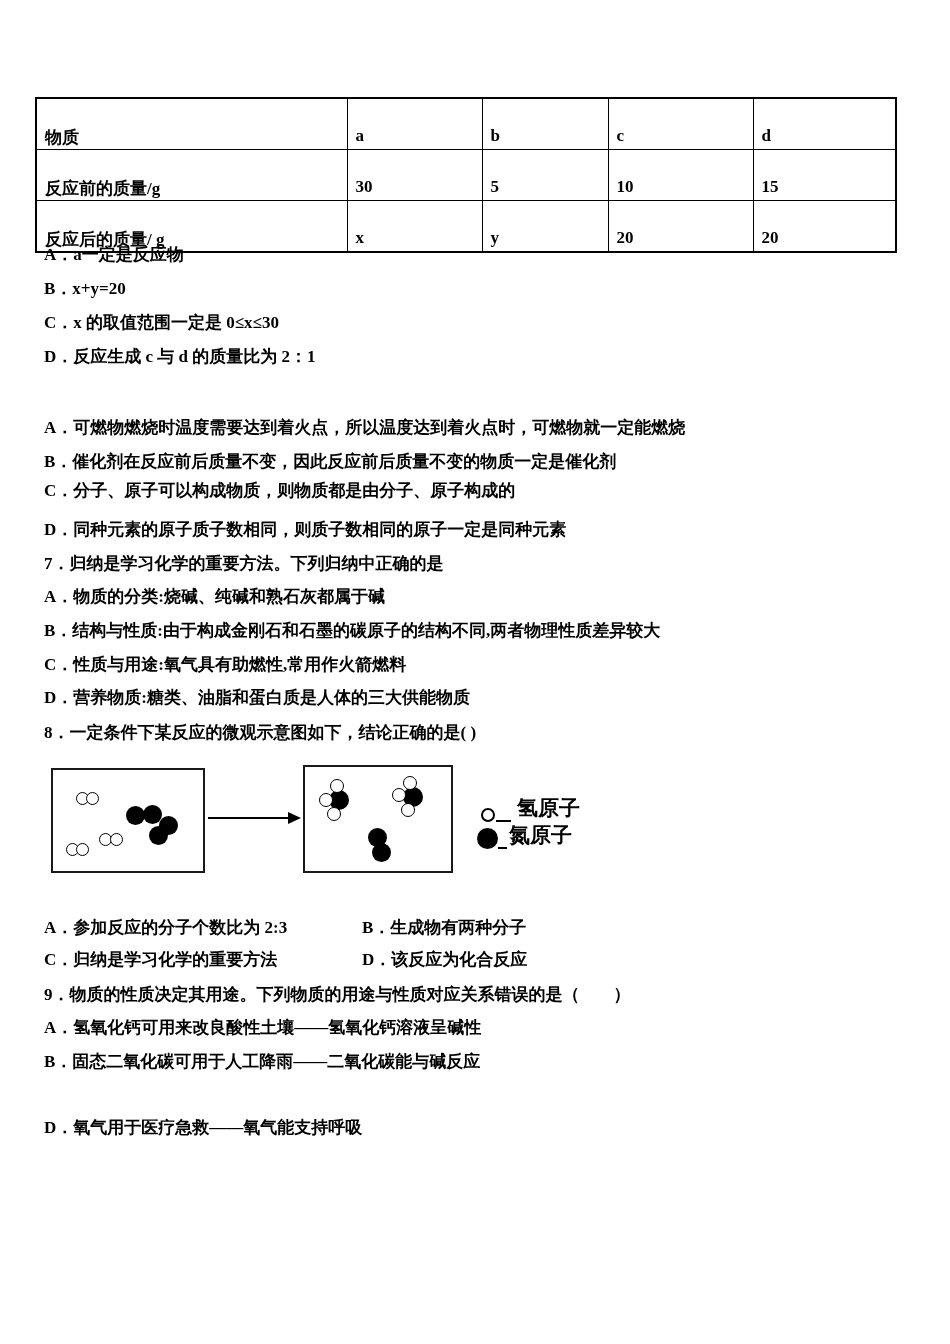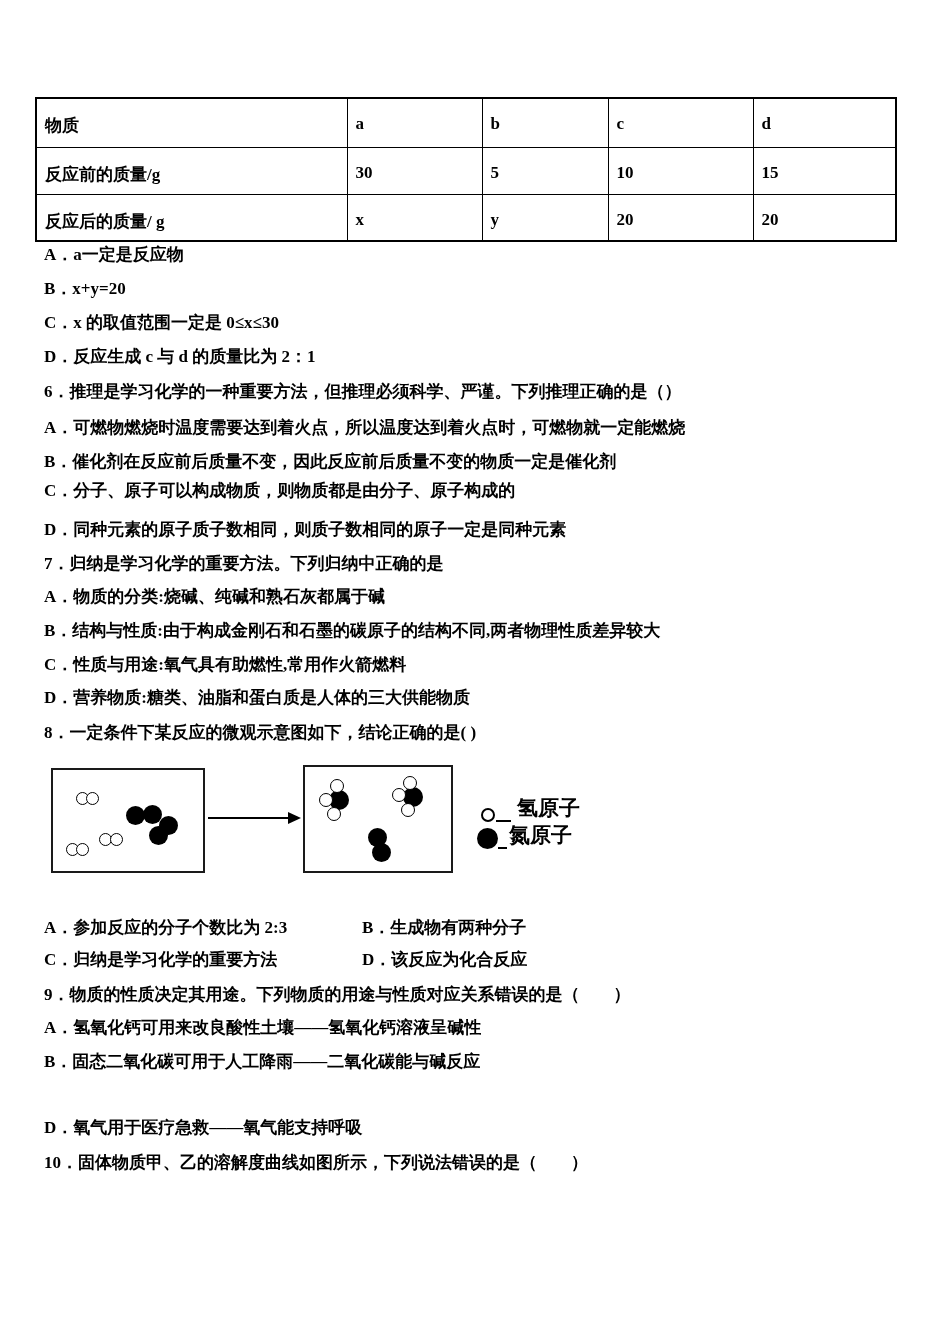--- a/index.html
+++ b/index.html
@@ -9,21 +9,21 @@
   }
   
   .mass-table {
     position:absolute; left:35px; top:97px;
     border-collapse:collapse; table-layout:fixed;
     border:2px solid #000;
   }
   .mass-table td {
     border:1px solid #000;
     font-size:17px; font-weight:bold;
-    padding:15px 0 0 8px; vertical-align:top;
+    padding:27px 0 0 8px; vertical-align:top;
     overflow:hidden; white-space:nowrap;
   }
   .row-h1 { height:49px; }
   .row-h2 { height:47px; }
   
   .line {
     position:absolute; left:44px;
     font-size:17px; font-weight:bold; color:#000;
     white-space:nowrap; line-height:20px;
   }
@@ -91,21 +91,20 @@
       <td>20</td>
     </tr>
   </tbody>
     </table>
 
   <div class="line" style="top:245px">A．a一定是反应物</div>
   <div class="line" style="top:279px">B．x+y=20</div>
   <div class="line" style="top:313px">C．x 的取值范围一定是 0≤x≤30</div>
   <div class="line" style="top:347px">D．反应生成 c 与 d 的质量比为 2：1</div>
 
-  <div class="line" style="top:382px">6．推理是学习化学的一种重要方法，但推理必须科学、严谨。下列推理正确的是（）</div>
   <div class="line" style="top:418px">A．可燃物燃烧时温度需要达到着火点，所以温度达到着火点时，可燃物就一定能燃烧</div>
   <div class="line" style="top:452px">B．催化剂在反应前后质量不变，因此反应前后质量不变的物质一定是催化剂</div>
   <div class="line" style="top:481px">C．分子、原子可以构成物质，则物质都是由分子、原子构成的</div>
   <div class="line" style="top:520px">D．同种元素的原子质子数相同，则质子数相同的原子一定是同种元素</div>
 
   <div class="line" style="top:554px">7．归纳是学习化学的重要方法。下列归纳中正确的是</div>
   <div class="line" style="top:587px">A．物质的分类:烧碱、纯碱和熟石灰都属于碱</div>
   <div class="line" style="top:621px">B．结构与性质:由于构成金刚石和石墨的碳原子的结构不同,两者物理性质差异较大</div>
   <div class="line" style="top:655px">C．性质与用途:氧气具有助燃性,常用作火箭燃料</div>
   <div class="line" style="top:688px">D．营养物质:糖类、油脂和蛋白质是人体的三大供能物质</div>
@@ -155,15 +154,14 @@
   <div class="line" style="top:918px">A．参加反应的分子个数比为 2:3</div>
   <div class="line col2" style="top:918px">B．生成物有两种分子</div>
   <div class="line" style="top:950px">C．归纳是学习化学的重要方法</div>
   <div class="line col2" style="top:950px">D．该反应为化合反应</div>
 
   <div class="line" style="top:985px">9．物质的性质决定其用途。下列物质的用途与性质对应关系错误的是（　　）</div>
   <div class="line" style="top:1052px">B．固态二氧化碳可用于人工降雨——二氧化碳能与碱反应</div>
   <div class="line" style="top:1018px">A．氢氧化钙可用来改良酸性土壤——氢氧化钙溶液呈碱性</div>
   <div class="line" style="top:1118px">D．氧气用于医疗急救——氧气能支持呼吸</div>
 
-  <div class="line" style="top:1153px">10．固体物质甲、乙的溶解度曲线如图所示，下列说法错误的是（　　）</div>
 
 </div>
 
 </body></html>

